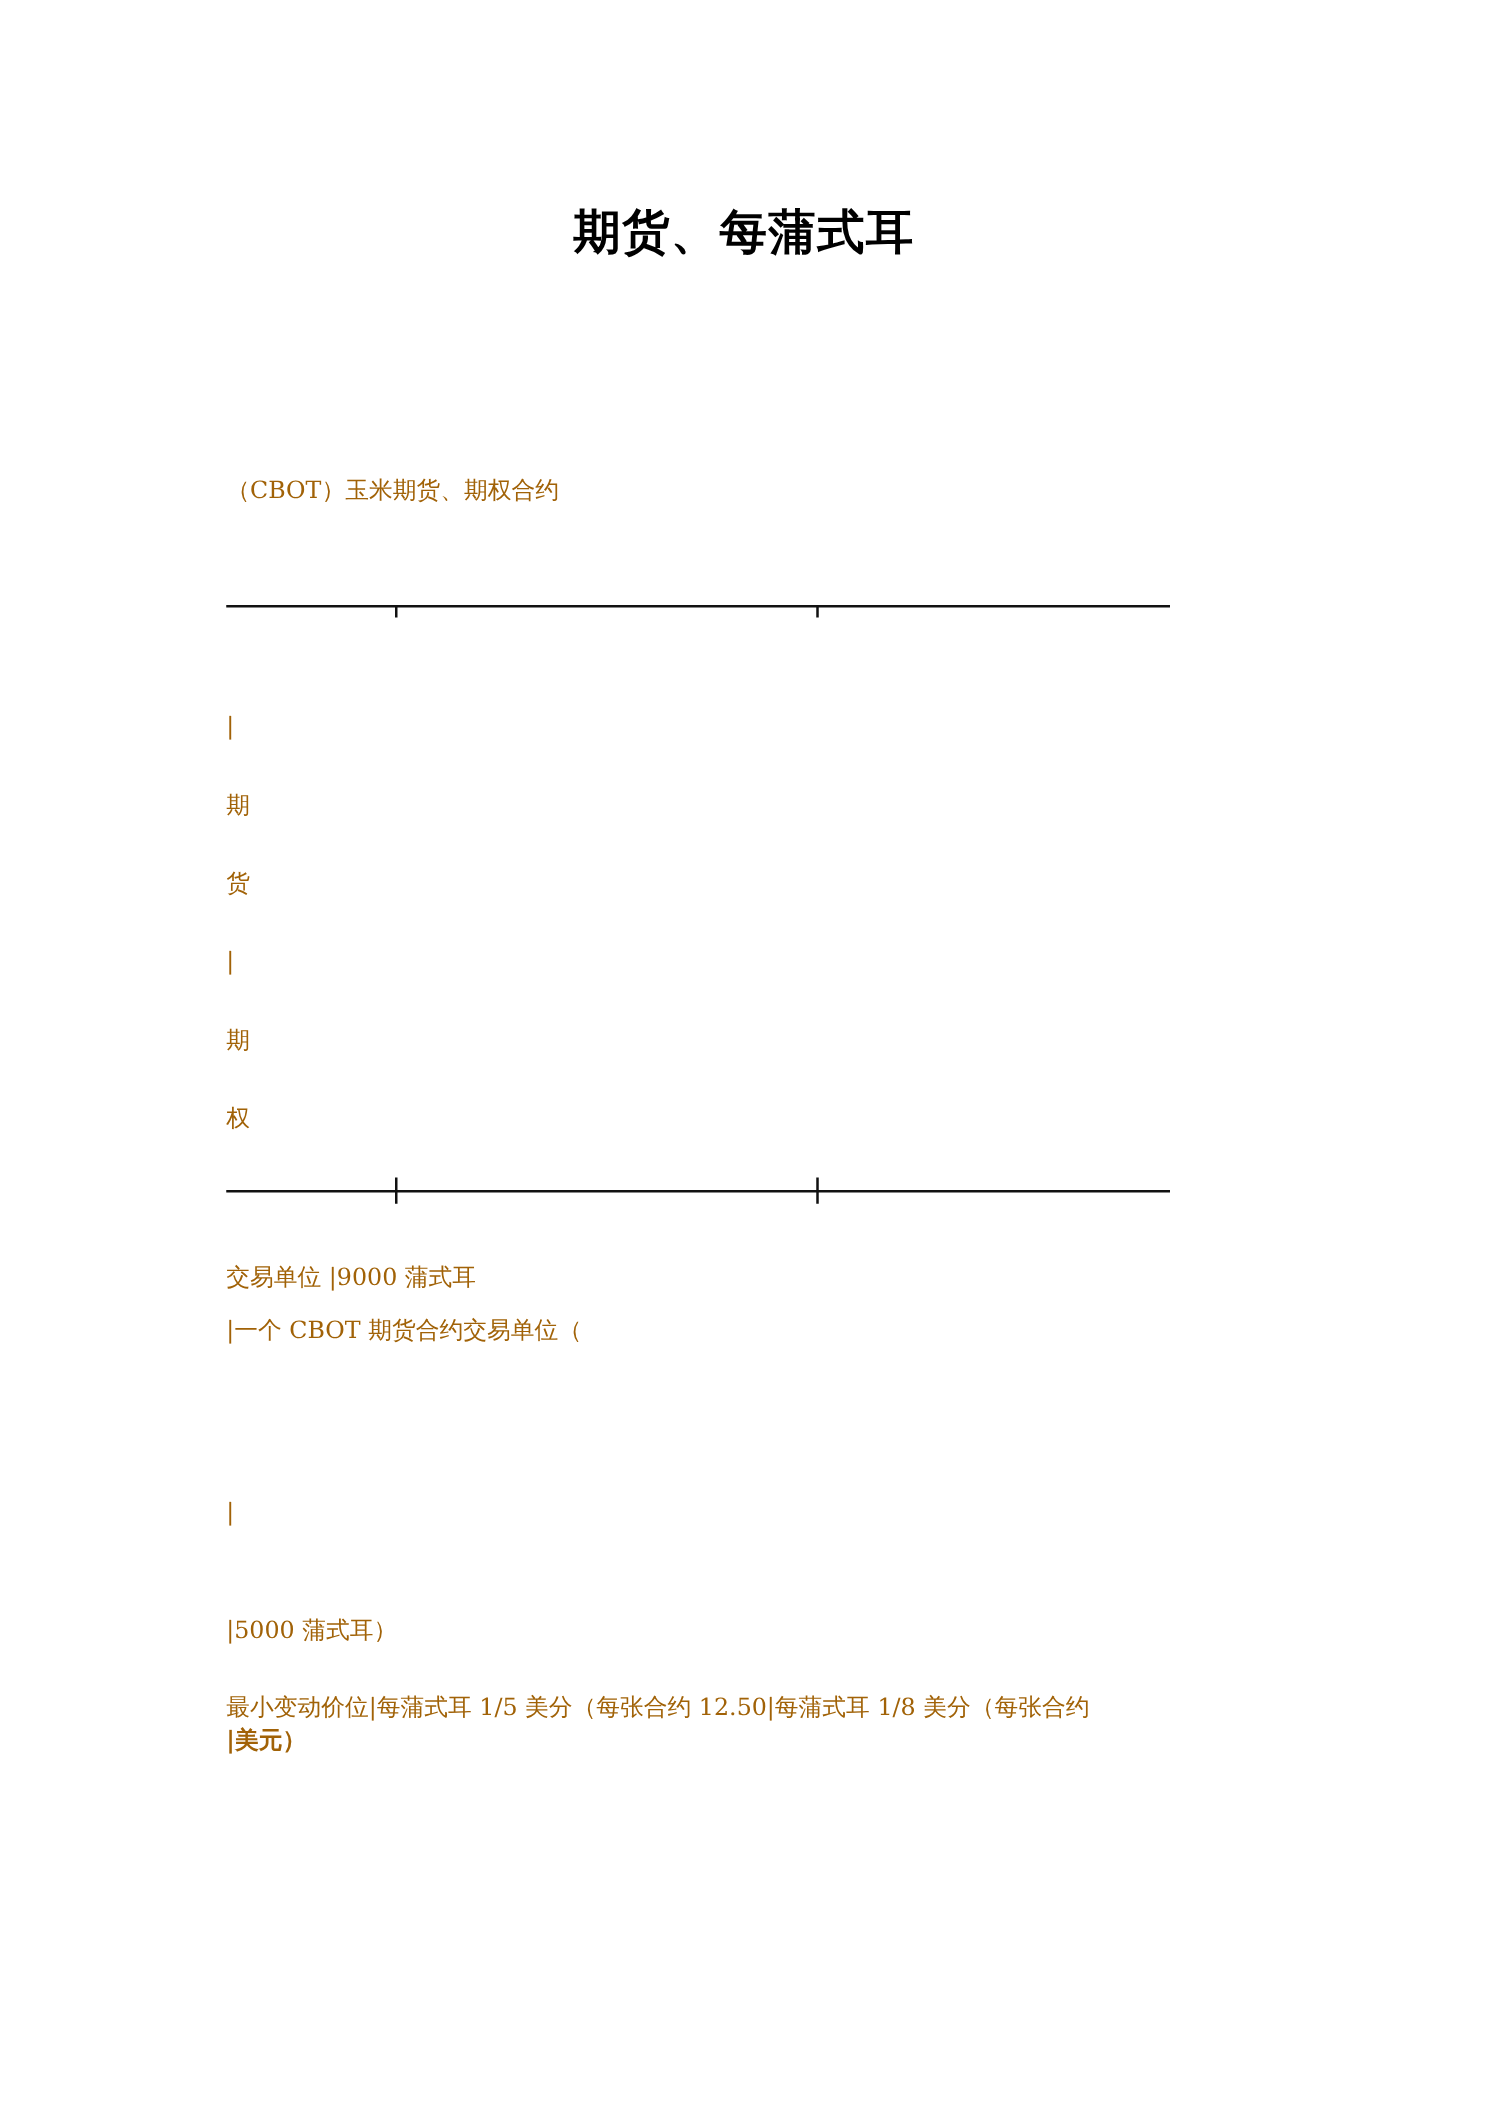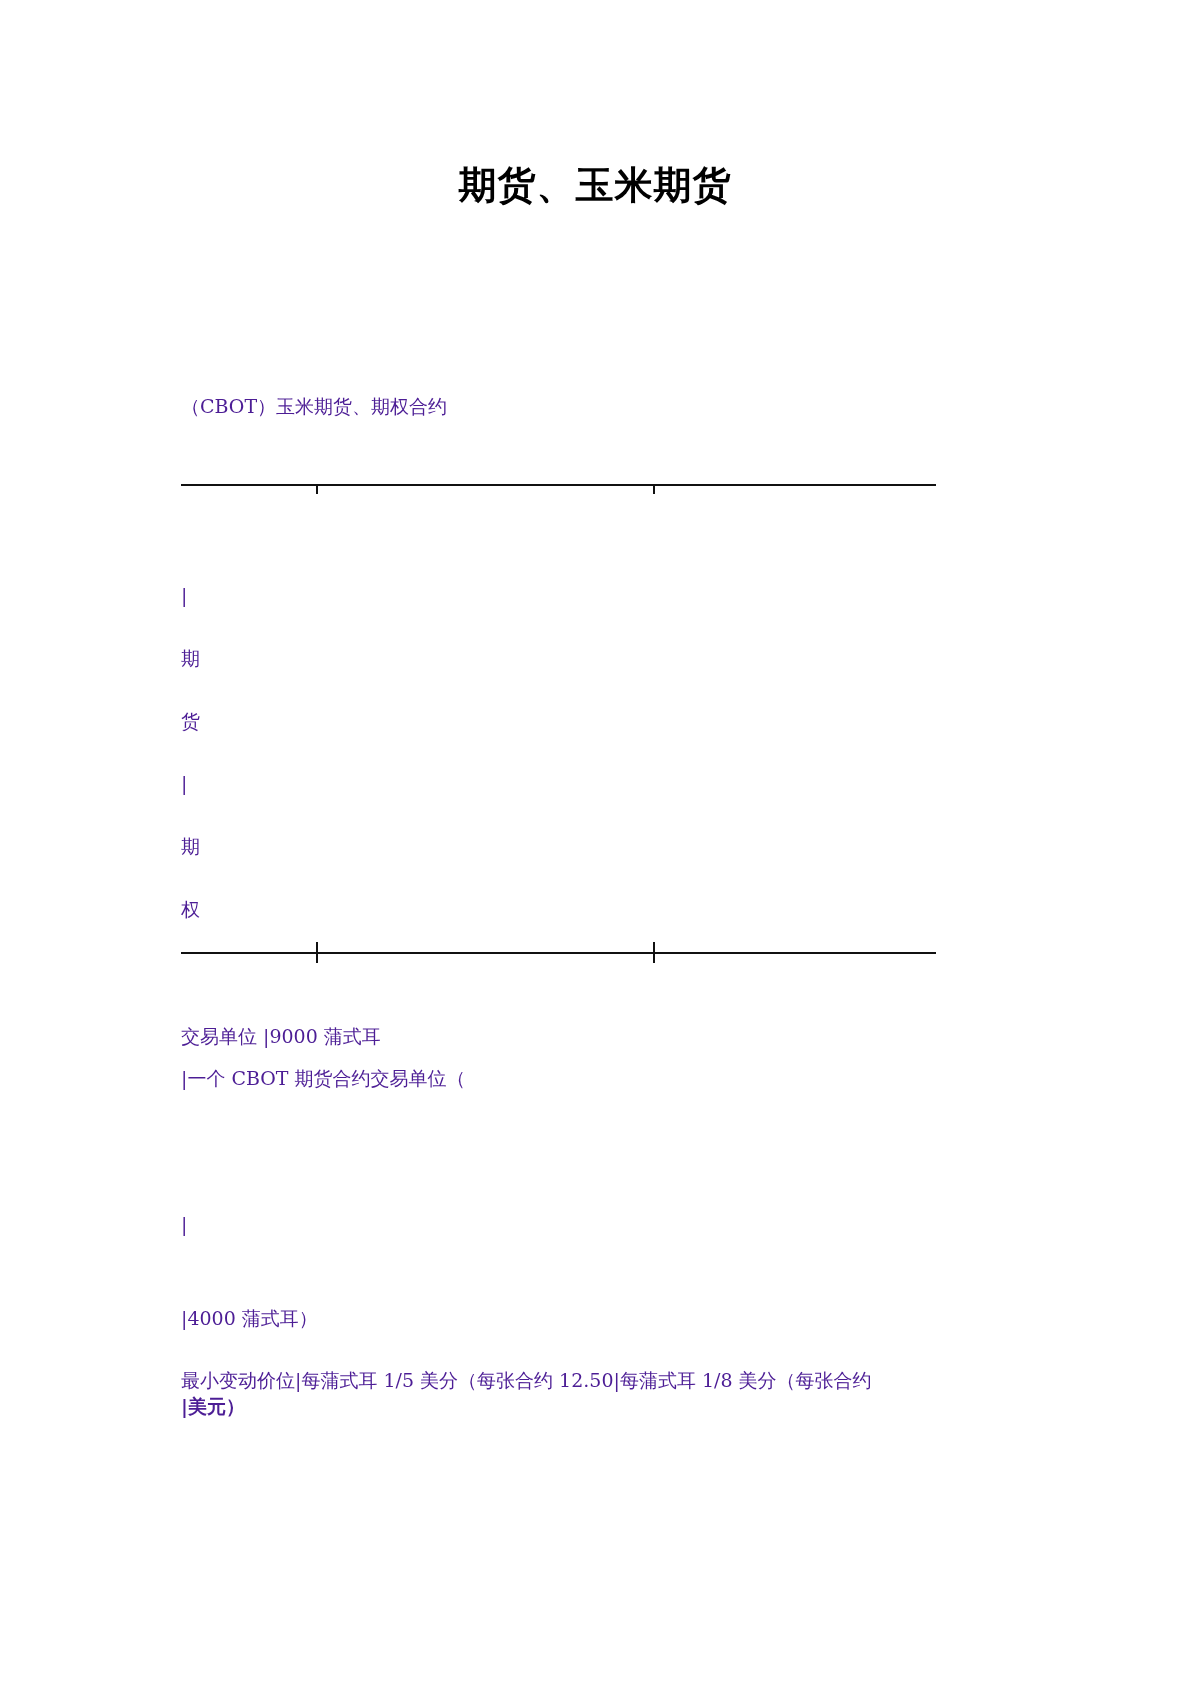--- a/index.html
+++ b/index.html
@@ -27,42 +27,41 @@
       line-height: 44px;
       letter-spacing: 1px;
       color: #000;
     }
     .line {
       position: absolute;
       left: 181px;
       font-size: 19px;
       line-height: 24px;
       white-space: nowrap;
-      color: #4c1d95;
-      margin-top: 14px;
+      color: #a16207;
     }
     .rule {
       position: absolute;
       left: 181px;
       width: 755px;
       height: 2px;
       background: #111;
     }
     .tick {
       position: absolute;
       width: 2px;
       background: #111;
     }
   </style>
 </head>
 <body>
 
 <div>
 
-  <div class="page-title">期货、玉米期货</div>
+  <div class="page-title">期货、每蒲式耳</div>
 
   <div class="line" style="top:380px;">（CBOT）玉米期货、期权合约</div>
 
   <div class="rule" style="top:484px;"></div>
   <div class="tick" style="left:316px; top:485px; height:9px;"></div>
   <div class="tick" style="left:653px; top:485px; height:9px;"></div>
 
   <div class="line" style="top:569px;">|</div>
   <div class="line" style="top:632px;">期</div>
   <div class="line" style="top:695px;">货</div>
@@ -70,17 +69,17 @@
   <div class="line" style="top:820px;">期</div>
   <div class="line" style="top:883px;">权</div>
 
   <div class="rule" style="top:952px;"></div>
   <div class="tick" style="left:316px; top:942px; height:21px;"></div>
   <div class="tick" style="left:653px; top:942px; height:21px;"></div>
 
   <div class="line" style="top:1010px;">交易单位  |9000 蒲式耳</div>
   <div class="line" style="top:1052px;">|一个 CBOT 期货合约交易单位（</div>
   <div class="line" style="top:1198px;">|</div>
-  <div class="line" style="top:1292px;">|4000 蒲式耳）</div>
+  <div class="line" style="top:1292px;">|5000 蒲式耳）</div>
   <div class="line" style="top:1354px;">最小变动价位|每蒲式耳 1/5 美分（每张合约 12.50|每蒲式耳 1/8 美分（每张合约</div>
   <div class="line" style="top:1380px;font-weight:bold;">|美元）</div>
 
 </div>
 
 </body></html>

